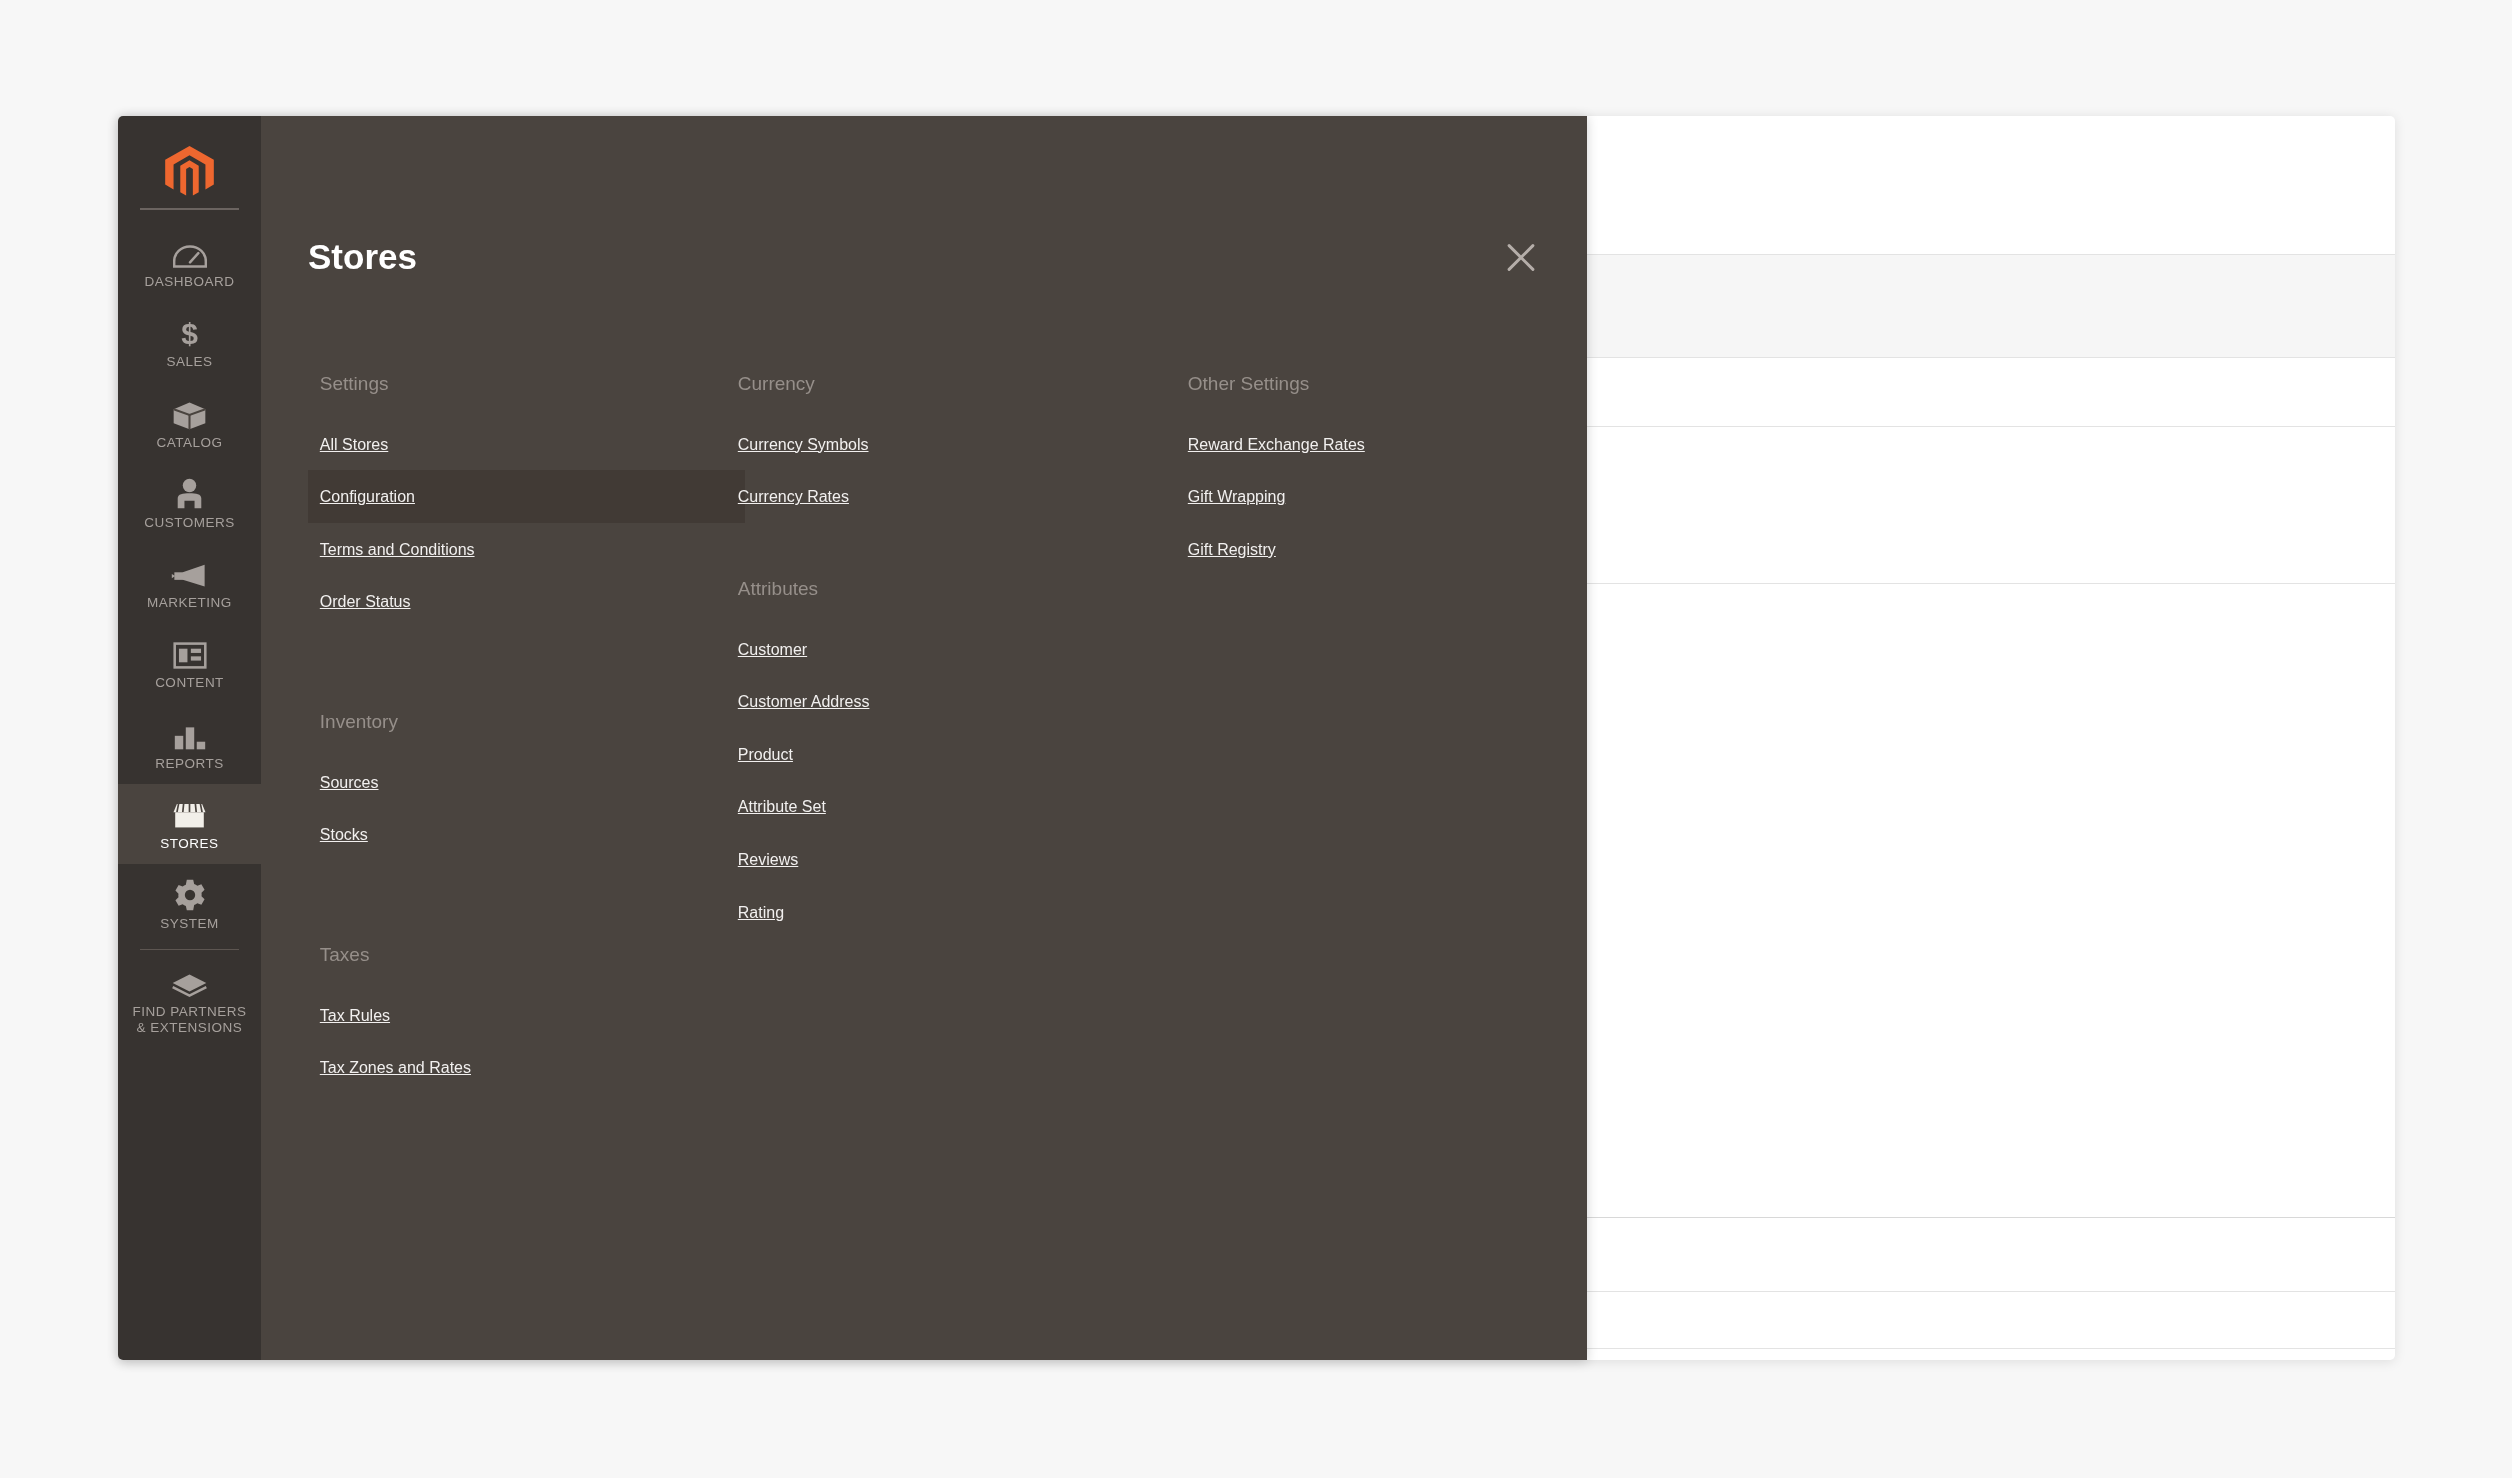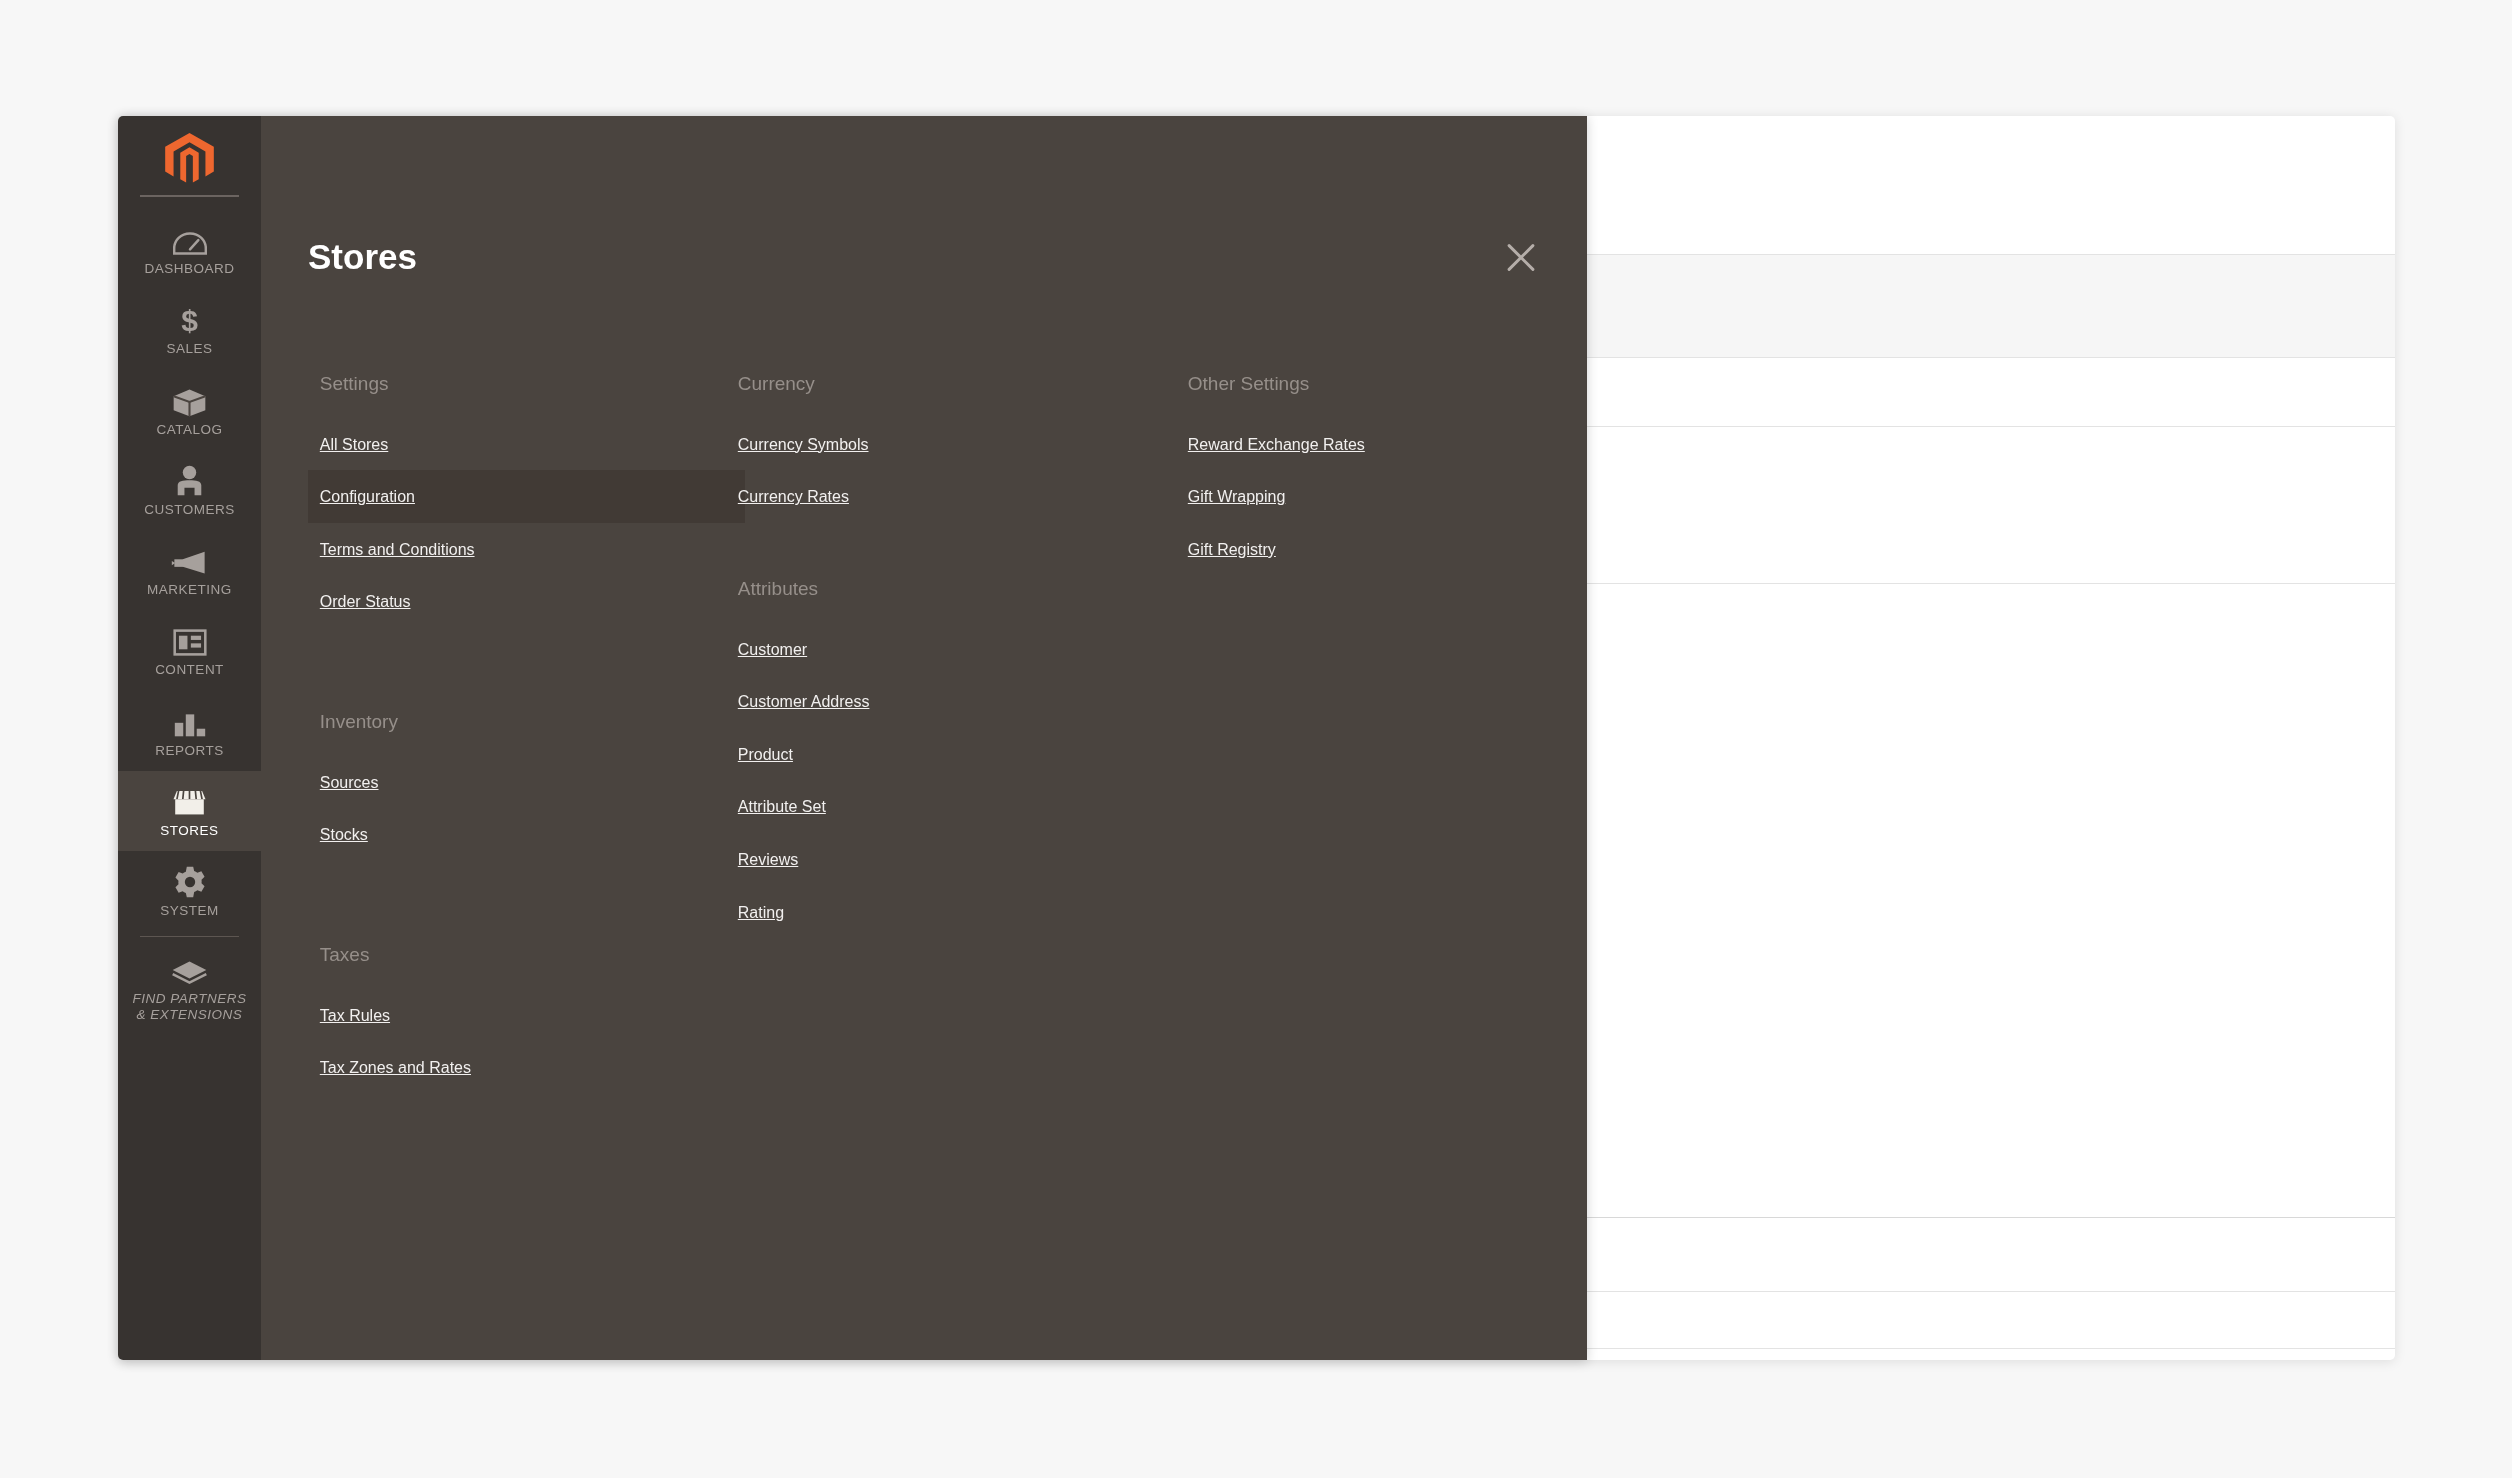--- a/index.html
+++ b/index.html
@@ -102,21 +102,21 @@
   }
 
   
   #sidebar {
     width: 143px;
     flex: 0 0 143px;
     background: #373330;
     display: flex;
     flex-direction: column;
     align-items: center;
-    padding-top: 17px;
+    padding-top: 30px;
     box-sizing: border-box;
   }
   #logo-wrap {
     width: 100%;
     display: flex;
     flex-direction: column;
     align-items: center;
     padding-bottom: 11.8px;
   }
   #logo-divider {
@@ -364,21 +364,21 @@
 
     <div class="nav-sep"></div>
 
     <div class="nav-item">
       <span class="nav-icon">
         <svg width="37" height="27" viewBox="0 0 44 32">
           <path d="M22 3 L42 13 L22 23 L2 13 Z" fill="#a6a09c"></path>
           <path d="M2 18 L22 28 L42 18" fill="none" stroke="#a6a09c" stroke-width="3"></path>
         </svg>
       </span>
-      <span class="nav-label" style="white-space:pre-line;font-style:italic;">FIND PARTNERS
+      <span class="nav-label" style="white-space:pre-line;">FIND PARTNERS
 &amp; EXTENSIONS</span>
     </div>
   </nav>
 
   <div id="menu-panel">
 
     <div id="menu-title">Stores</div>
 
     <div id="close-btn">
       <svg width="34" height="34" viewBox="0 0 40 40">

